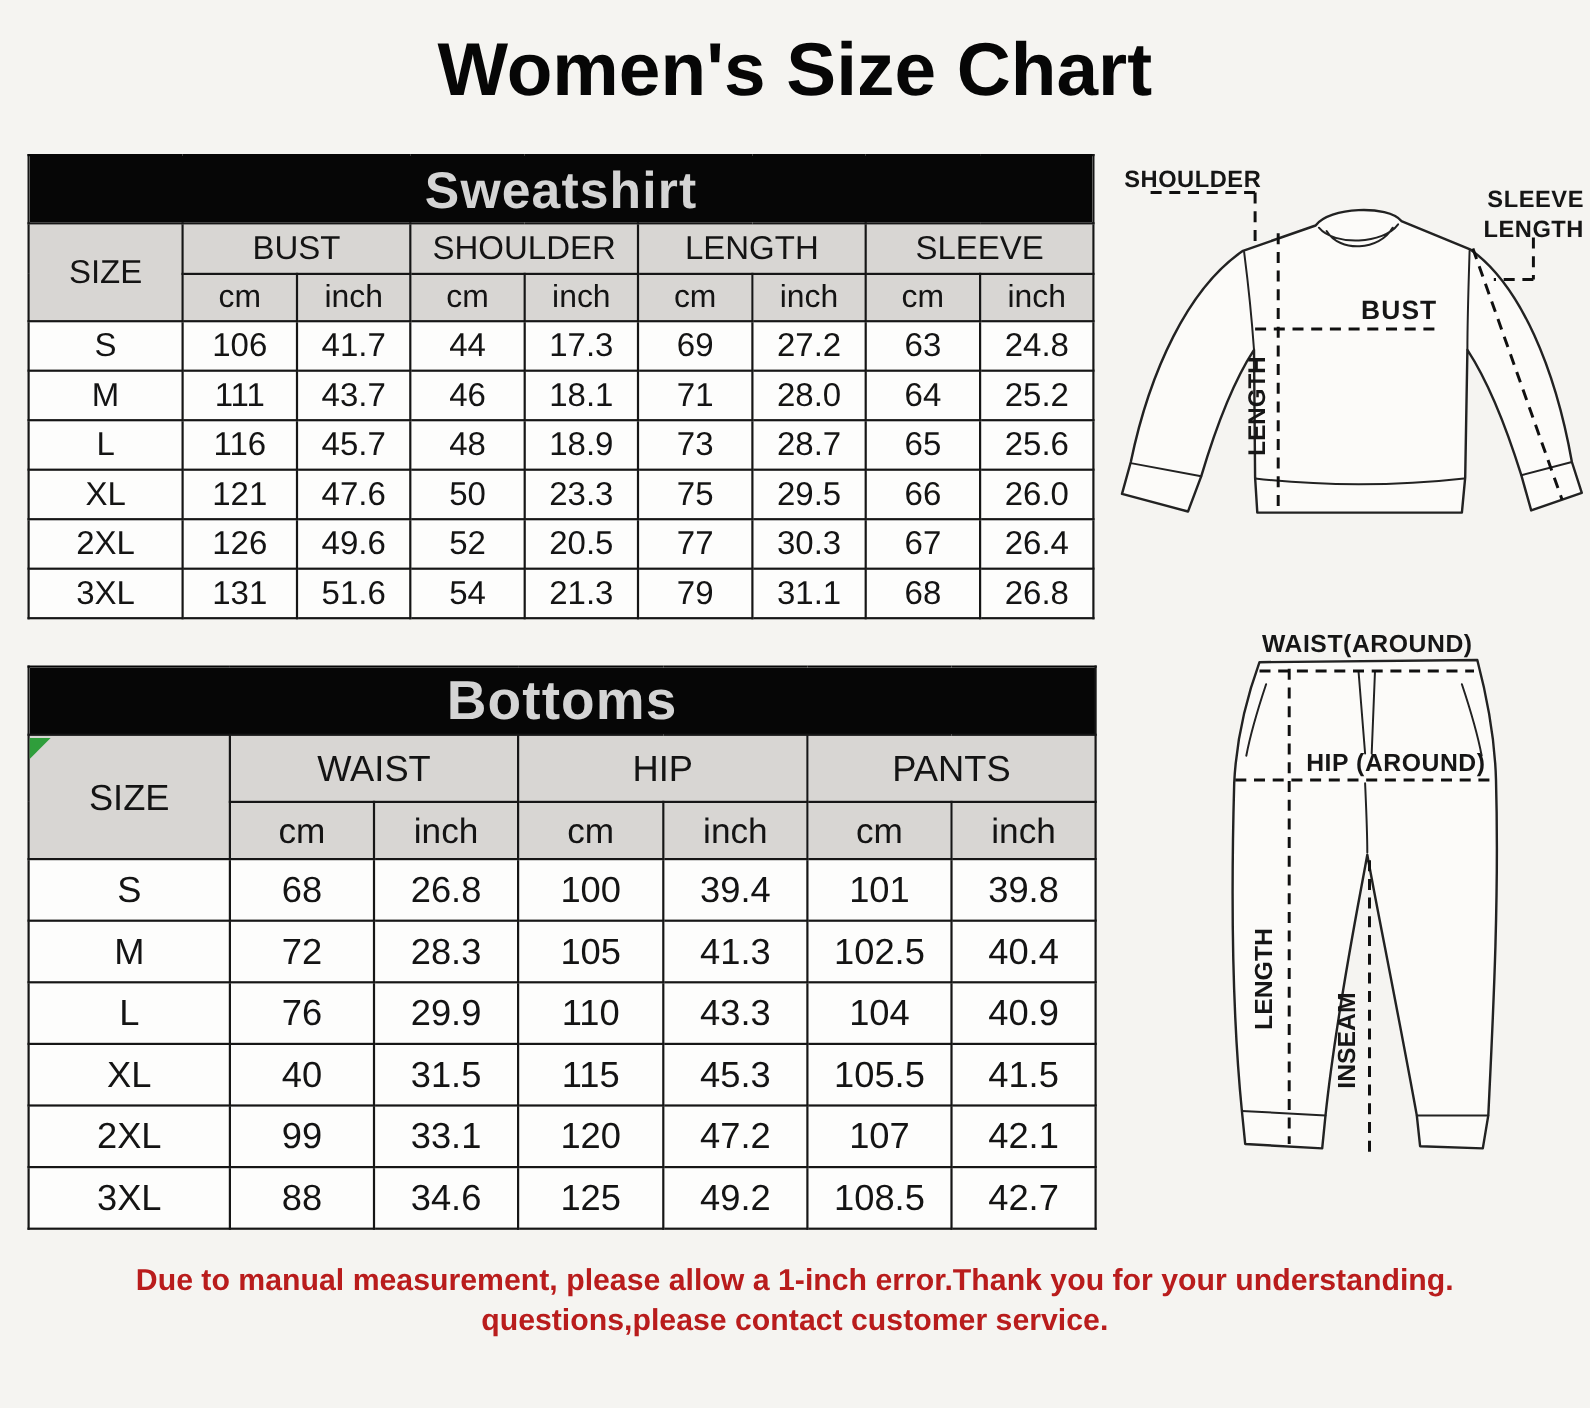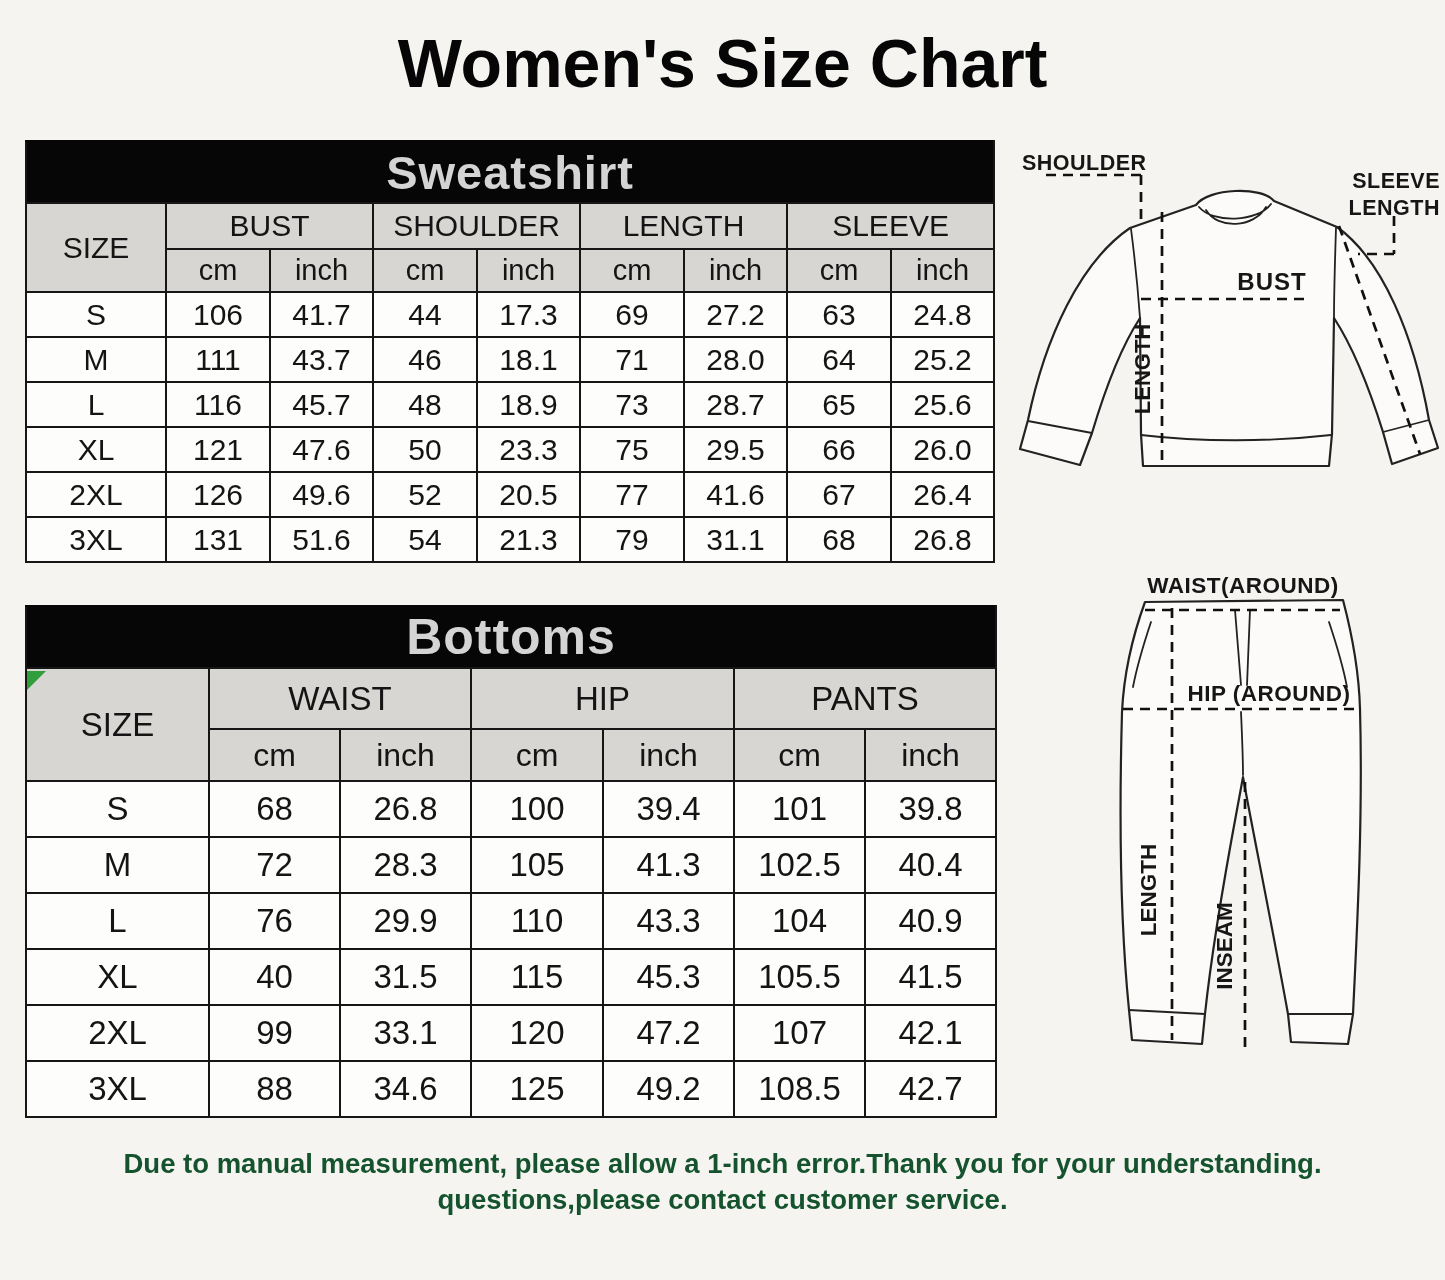--- a/index.html
+++ b/index.html
@@ -20,21 +20,21 @@
   #bottoms-table .row-group th{font-size:33px;height:59px;}
   #bottoms-table .row-unit th{font-size:32px;height:50px;}
   #bottoms-table .row-data td{font-size:33px;height:54px;}
   .corner-marker{position:absolute;left:27px;top:671px;width:0;height:0;border-top:19px solid #2f9e3b;border-right:19px solid transparent;}
   #sweatshirt-svg{position:absolute;left:1000px;top:132px;}
   #pants-svg{position:absolute;left:1093px;top:560px;}
   .garment{fill:#fcfbf9;stroke:#222222;stroke-width:2.2;stroke-linejoin:round;}
   .seam{fill:none;stroke:#222222;stroke-width:1.8;stroke-linecap:round;}
   .dash{fill:none;stroke:#101010;stroke-width:2.7;stroke-dasharray:10 7;}
   .diagram-label{font-family:"Liberation Sans",sans-serif;font-weight:bold;fill:#161616;}
-  #footer-note{position:absolute;top:1146px;left:0;width:100%;text-align:center;font-size:27.5px;font-weight:bold;color:#14532d;line-height:36px;}
+  #footer-note{position:absolute;top:1146px;left:0;width:100%;text-align:center;font-size:27.5px;font-weight:bold;color:#b91c1c;line-height:36px;}
 </style>
 </head>
 <body>
 
 <div class="page">
 
   <h1 id="page-title">Women's Size Chart</h1>
 
   <table id="sweatshirt-table" class="size-table">
       <colgroup>
@@ -113,21 +113,21 @@
           <td>66</td>
           <td>26.0</td>
         </tr>
         <tr class="row-data">
           <td class="size-cell">2XL</td>
           <td>126</td>
           <td>49.6</td>
           <td>52</td>
           <td>20.5</td>
           <td>77</td>
-          <td>41.6</td>
+          <td>30.3</td>
           <td>67</td>
           <td>26.4</td>
         </tr>
         <tr class="row-data">
           <td class="size-cell">3XL</td>
           <td>131</td>
           <td>51.6</td>
           <td>54</td>
           <td>21.3</td>
           <td>79</td>

